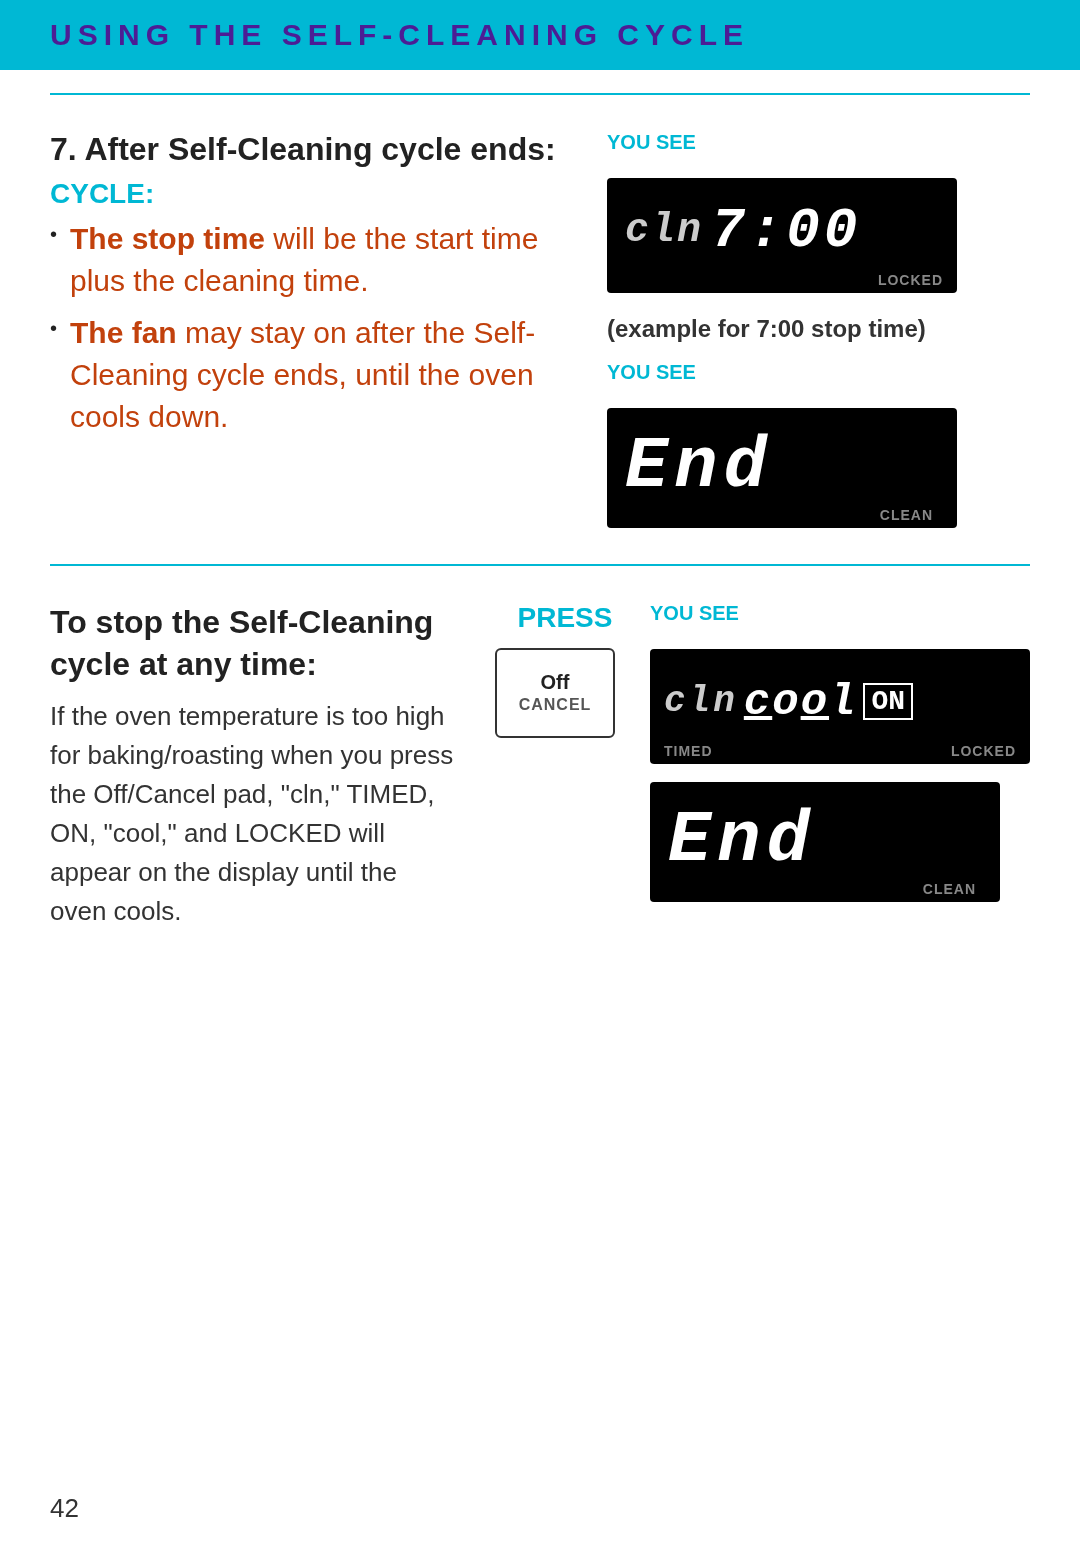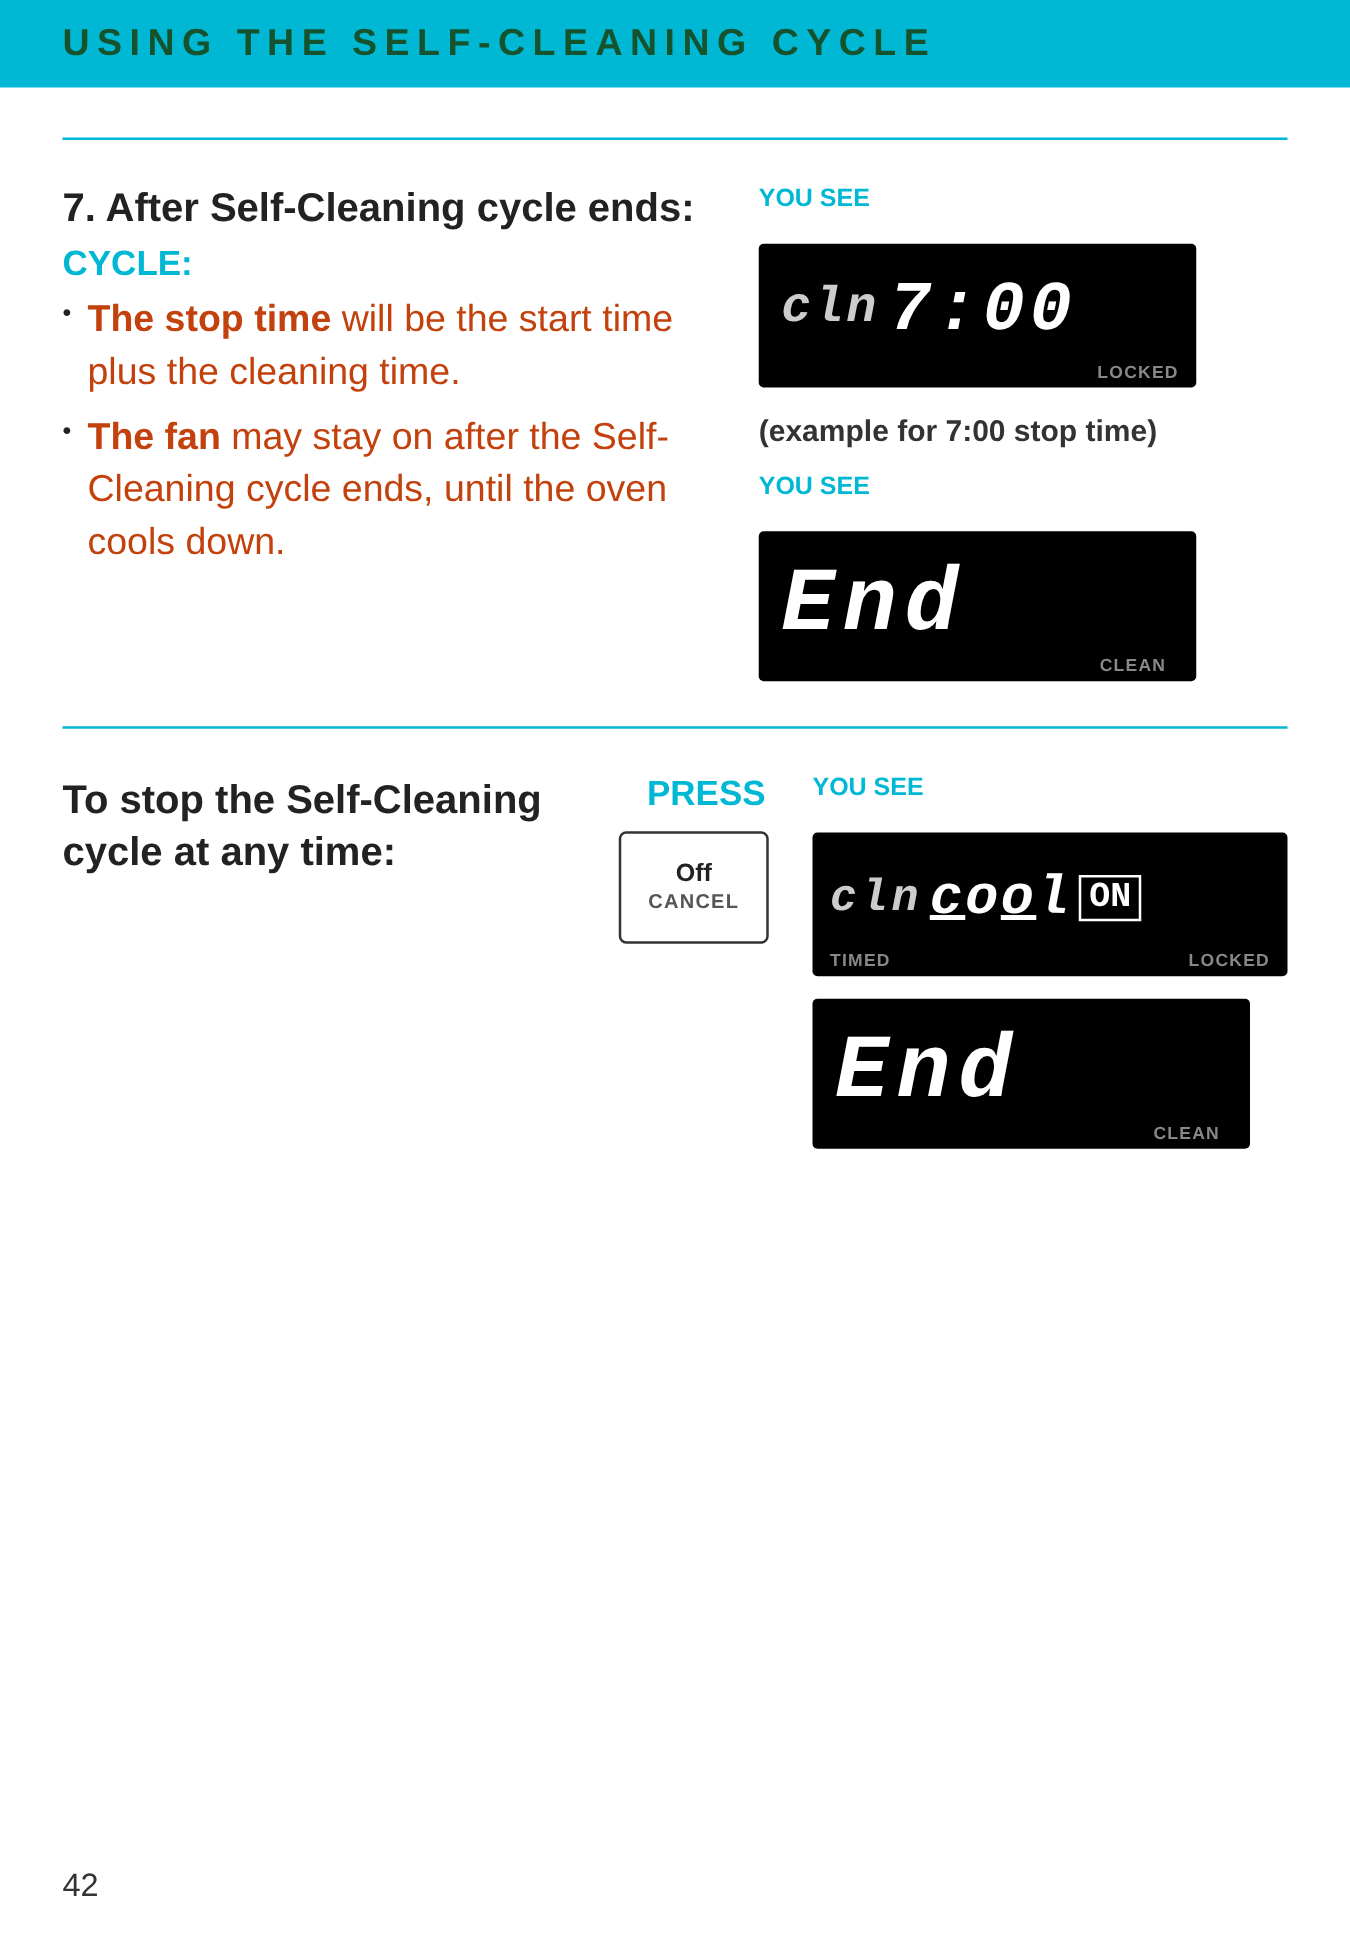--- a/index.html
+++ b/index.html
@@ -15,30 +15,30 @@
       overflow: hidden;
     }
 
     
     .header-banner {
       background: #00b8d4;
       padding: 18px 50px;
       margin-bottom: 0;
     }
     .header-banner-text {
-      color: #14532d;
+      color: #4c1d95;
       font-size: 30px;
       font-weight: bold;
       letter-spacing: 6px;
       text-transform: uppercase;
     }
 
     
     .content {
-      padding: 40px 50px;
+      padding: 23px 50px;
     }
 
     
     .top-rule {
       border: none;
       border-top: 2px solid #00b8d4;
       margin-bottom: 36px;
     }
 
     
@@ -399,20 +399,21 @@
       </div>
     </div>
   </div>
 
   <hr class="mid-rule">
 
   <div class="section2-row">
 
     <div class="section2-left">
       <div class="section2-title">To stop the Self-Cleaning cycle at any time:</div>
+      <div class="section2-body">If the oven temperature is too high for baking/roasting when you press the Off/Cancel pad, "cln," TIMED, ON, "cool," and LOCKED will appear on the display until the oven cools.</div>
     </div>
 
     <div class="section2-middle">
       <div class="press-label">PRESS</div>
       <div class="press-button-graphic">
         <span class="press-button-top">Off</span>
         <span class="press-button-bottom">CANCEL</span>
       </div>
     </div>
 

